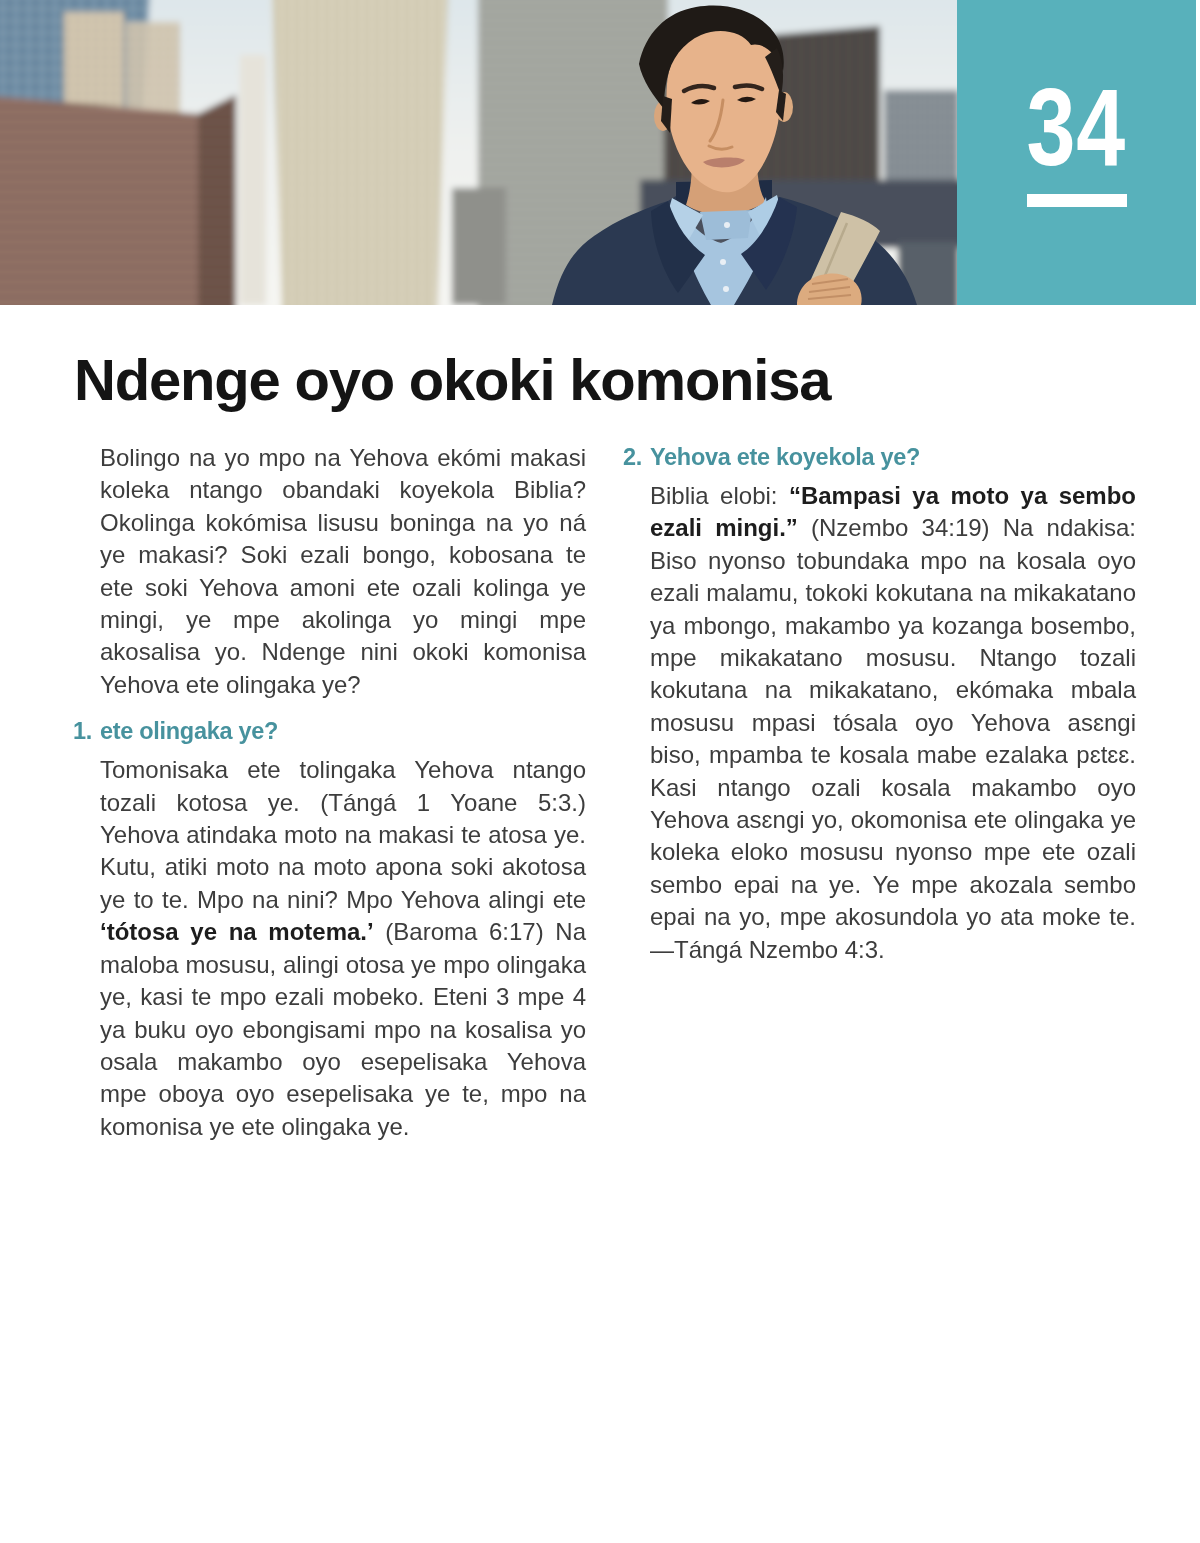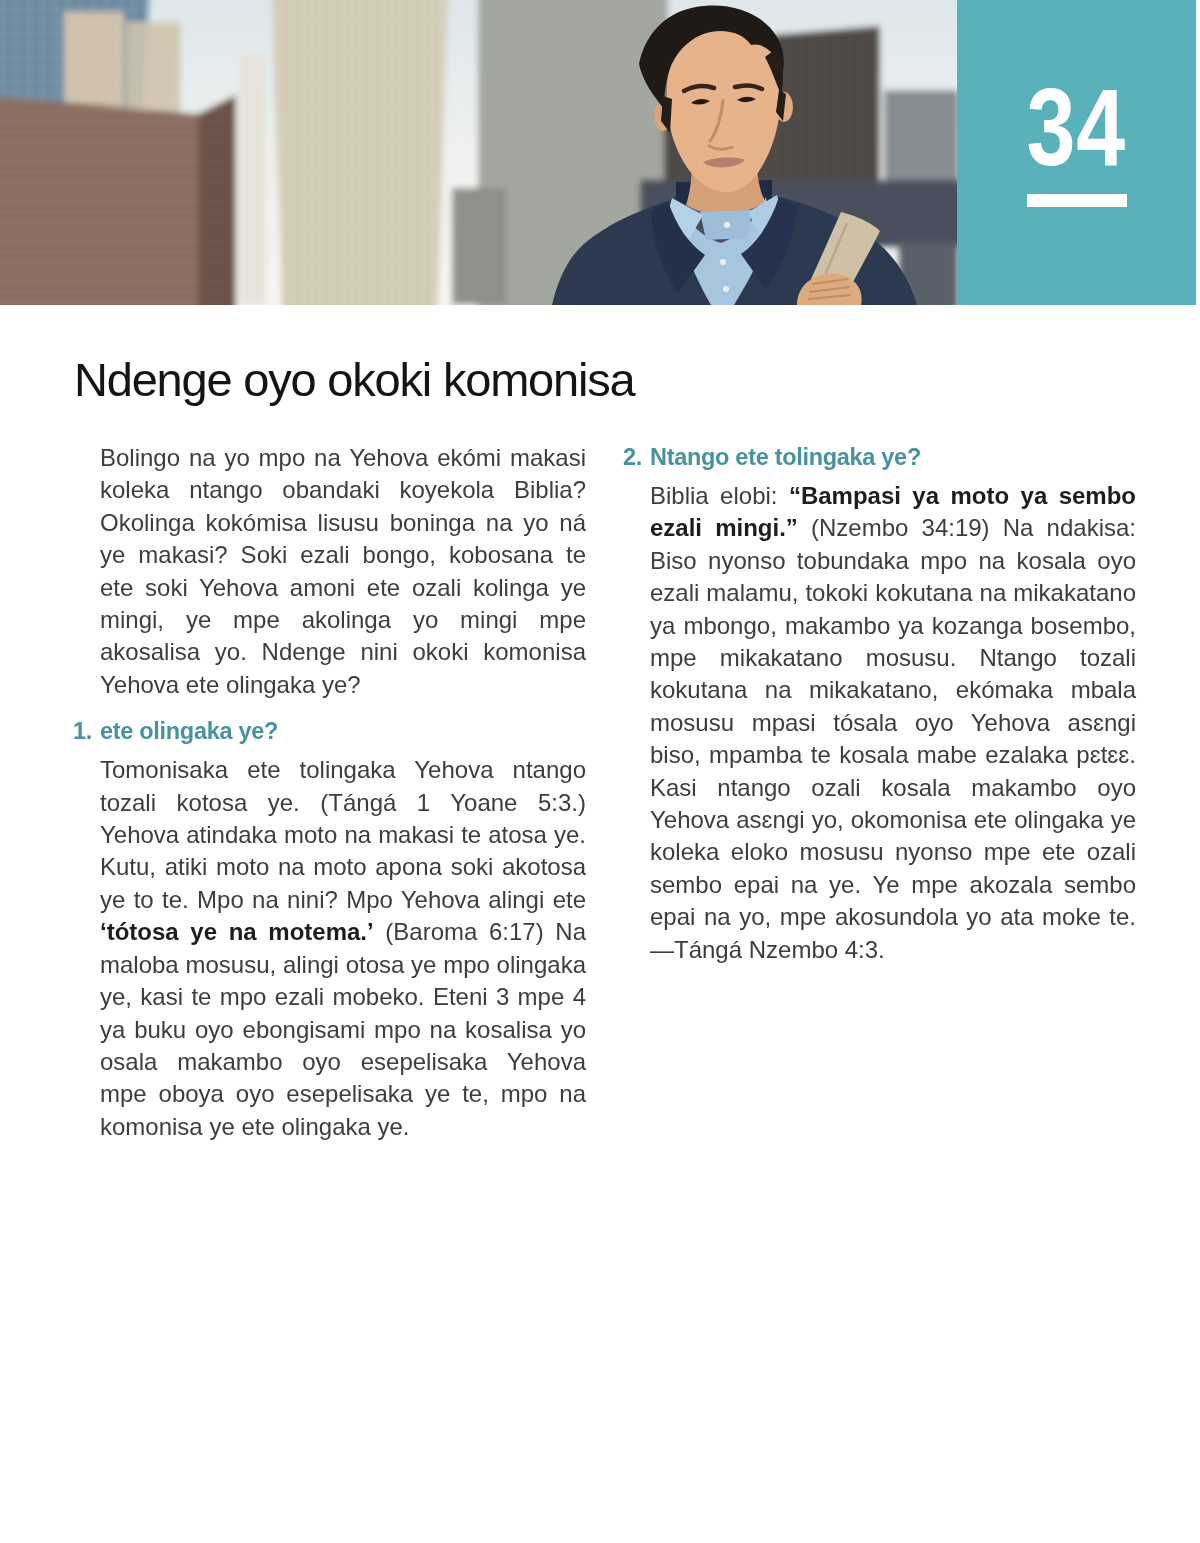--- a/index.html
+++ b/index.html
@@ -23,22 +23,22 @@
   .num{
     font-size:110px;line-height:1;font-weight:700;
     color:var(--badge_number,#ffffff);
     transform:scaleX(0.8);letter-spacing:1px;
   }
   .rule{width:100px;height:13px;background:var(--badge_number,#ffffff);margin-top:12px;}
 
   
   h1.title{
     margin:44px 70px 0 74px;
-    font-size:47px;line-height:61px;letter-spacing:-1.2px;
-    font-weight:400;color:var(--title_text,#141414);
+    font-size:58px;line-height:61px;letter-spacing:-1.2px;
+    font-weight:700;color:var(--title_text,#141414);
   }
   .tl{display:block;}
 
   
   .cols{display:flex;gap:37px;margin:32px 64px 0 73px;}
   .col{flex:1;min-width:0;}
   .body{
     font-size:24px;line-height:32.4px;text-align:justify;
     color:var(--body_text,#3d3d3d);
     margin:0 0 0 27px;
@@ -185,21 +185,21 @@
         </div>
         <p class="body"><span>Tomonisaka ete tolingaka Yehova ntango tozali kotosa ye. (Tángá 1 Yoane 5:3.) Yehova atindaka moto na makasi te atosa ye. Kutu, atiki moto na moto apona soki akotosa ye to te. Mpo na nini? Mpo Yehova alingi ete </span><b>‘tótosa ye na motema.’</b><span> (Baroma 6:17) Na maloba mosusu, alingi otosa ye mpo olingaka ye, kasi te mpo ezali mobeko. Eteni 3 mpe 4 ya buku oyo ebongisami mpo na kosalisa yo osala makambo oyo esepelisaka Yehova mpe oboya oyo esepelisaka ye te, mpo na komonisa ye ete olingaka ye.</span></p>
       </div>
     </div>
 
     <div class="col col-right">
       <div class="sect">
         <div class="shead">
           <span class="snum">2.</span>
           <span class="stext">
-            <span class="hl">Ntango ete tolingaka ye?</span>
+            <span class="hl">Yehova ete koyekola ye?</span>
           </span>
         </div>
         <p class="body"><span>Biblia elobi: </span><b>“Bampasi ya moto ya sembo ezali mingi.”</b><span> (Nzembo 34:19) Na ndakisa: Biso nyonso tobundaka mpo na kosala oyo ezali malamu, tokoki kokutana na mikakatano ya mbongo, makambo ya kozanga bosembo, mpe mikakatano mosusu. Ntango tozali kokutana na mikakatano, ekómaka mbala mosusu mpasi tósala oyo Yehova asɛngi biso, mpamba te kosala mabe ezalaka pɛtɛɛ. Kasi ntango ozali kosala makambo oyo Yehova asɛngi yo, okomonisa ete olingaka ye koleka eloko mosusu nyonso mpe ete ozali sembo epai na ye. Ye mpe akozala sembo epai na yo, mpe akosundola yo ata moke te. —Tángá Nzembo 4:3.</span></p>
       </div>
     </div>
 
   </main>
 </div>
 
 </body></html>

